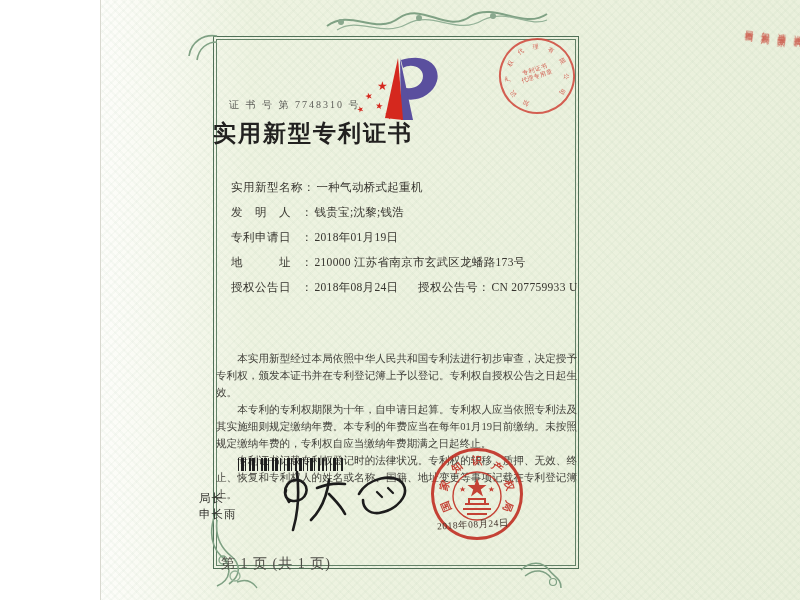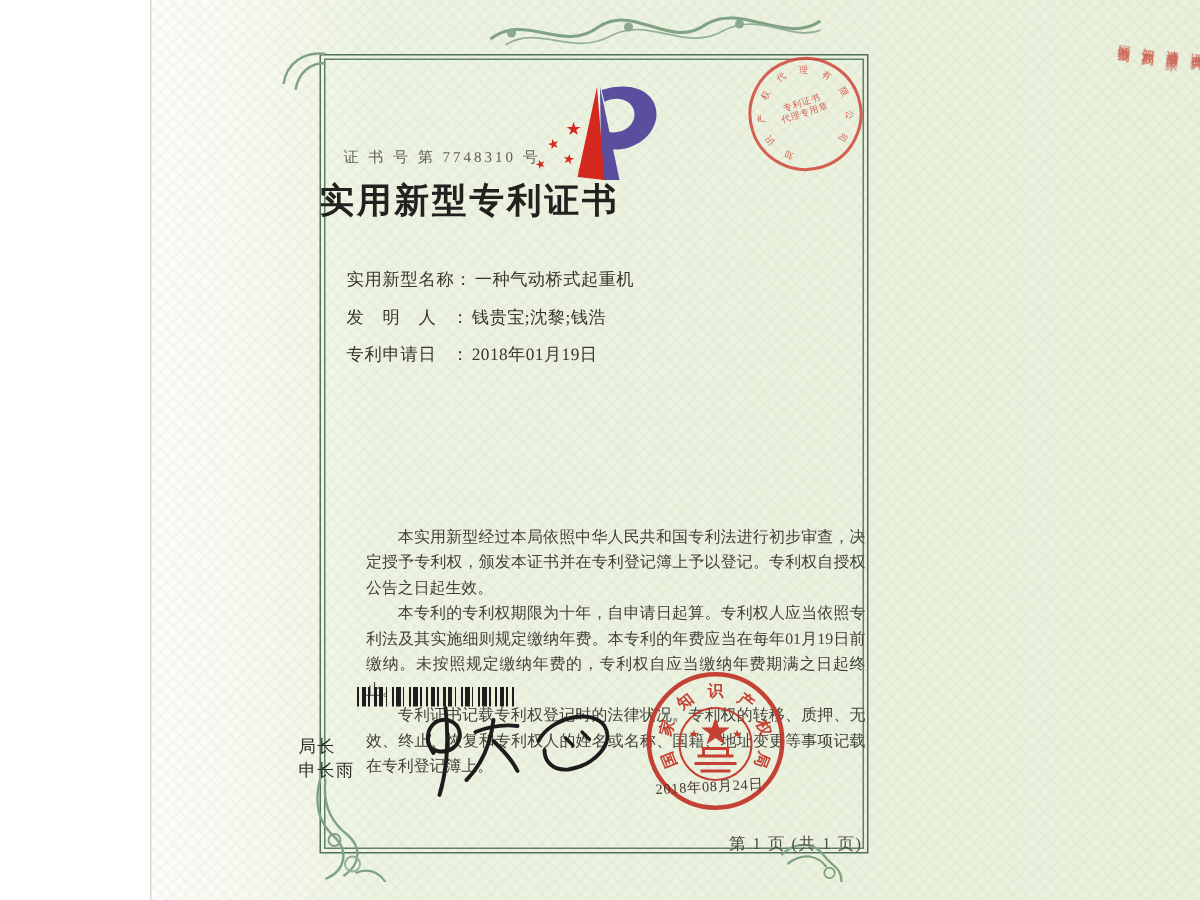--- a/index.html
+++ b/index.html
@@ -33,21 +33,21 @@
 
   .fields { position:absolute; left:130px; top:180px; width:340px; font-size:11.5px;
     color:#37352f; }
   .field-row { position:relative; height:25px; line-height:14px; white-space:nowrap; }
   .f-label { display:inline-block; min-width:70px; letter-spacing:0.5px; }
   .f-colon { display:inline-block; }
   .f-value { display:inline-block; margin-left:2px; letter-spacing:0.3px; }
   .col2 { position:absolute; left:187px; top:0; white-space:nowrap; }
 
   .paras { position:absolute; left:115px; top:350px; width:361px; font-size:10.6px;
-    line-height:17px; color:#42413b; text-align:justify;padding-left:28px; }
+    line-height:17px; color:#42413b; text-align:justify; }
   .paras p { text-indent:2em; margin:0; }
 
   .barcode { position:absolute; left:137px; top:458px; width:106px; height:13px;
     background:repeating-linear-gradient(90deg,
       #1e1e1e 0 1.5px, transparent 1.5px 3px,
       #1e1e1e 3px 6px, transparent 6px 7.5px,
       #1e1e1e 7.5px 8.5px, transparent 8.5px 11.5px); }
 
   .signer { position:absolute; left:98px; top:490px; font-size:11.5px; color:#2f2e2a;
     line-height:16px; letter-spacing:1px; }
@@ -68,22 +68,22 @@
   .agency-center { position:absolute; left:0; right:0; top:28px; text-align:center;
     color:#d0463a; font-size:6px; line-height:7px; letter-spacing:0.5px; }
 
   
   .side-stamp { position:absolute; left:636px; top:26px; width:64px; height:112px;
     display:flex; flex-direction:row-reverse; justify-content:space-between;
     transform:rotate(6deg); opacity:0.8; filter:blur(0.3px); }
   .vcol { writing-mode:vertical-rl; font-size:8.5px; line-height:15px; color:#c84436;
     letter-spacing:1px; }
 
-  .footer { position:absolute; left:108px; top:555px; width:366px; text-align:right;
-    font-size:11px; color:#4c4b45; letter-spacing:1px; }
+  .footer { position:absolute; left:120px; top:555px; width:366px; text-align:left;
+    font-size:14px; color:#4c4b45; letter-spacing:1px; }
 </style>
 </head>
 <body>
 
 <div id="stage">
   <div id="paper">
 
     <div class="frame"></div>
 
     <svg class="ornament" style="left:222px;top:0;width:228px;height:40px" viewBox="0 0 228 40">
@@ -126,20 +126,27 @@
 
     <div class="fields">
       <div class="field-row">
         <span class="f-label">实用新型名称</span><span class="f-colon">：</span><span class="f-value">一种气动桥式起重机</span>
       </div>
       <div class="field-row">
         <span class="f-label">发　明　人</span><span class="f-colon">：</span><span class="f-value">钱贵宝;沈黎;钱浩</span>
       </div>
       <div class="field-row">
         <span class="f-label">专利申请日</span><span class="f-colon">：</span><span class="f-value">2018年01月19日</span>
+      </div>
+      <div class="field-row">
+        <span class="f-label">地　　　址</span><span class="f-colon">：</span><span class="f-value">210000 江苏省南京市玄武区龙蟠路173号</span>
+      </div>
+      <div class="field-row">
+        <span class="f-label">授权公告日</span><span class="f-colon">：</span><span class="f-value">2018年08月24日</span>
+        <span class="col2"><span class="f-label" style="min-width:0">授权公告号</span><span class="f-colon">：</span><span class="f-value">CN 207759933 U</span></span>
       </div>
     </div>
 
     <div class="paras">
       <p>本实用新型经过本局依照中华人民共和国专利法进行初步审查，决定授予专利权，颁发本证书并在专利登记簿上予以登记。专利权自授权公告之日起生效。</p>
       <p>本专利的专利权期限为十年，自申请日起算。专利权人应当依照专利法及其实施细则规定缴纳年费。本专利的年费应当在每年01月19日前缴纳。未按照规定缴纳年费的，专利权自应当缴纳年费期满之日起终止。</p>
       <p>专利证书记载专利权登记时的法律状况。专利权的转移、质押、无效、终止、恢复和专利权人的姓名或名称、国籍、地址变更等事项记载在专利登记簿上。</p>
     </div>
 
     <div class="barcode"></div>

